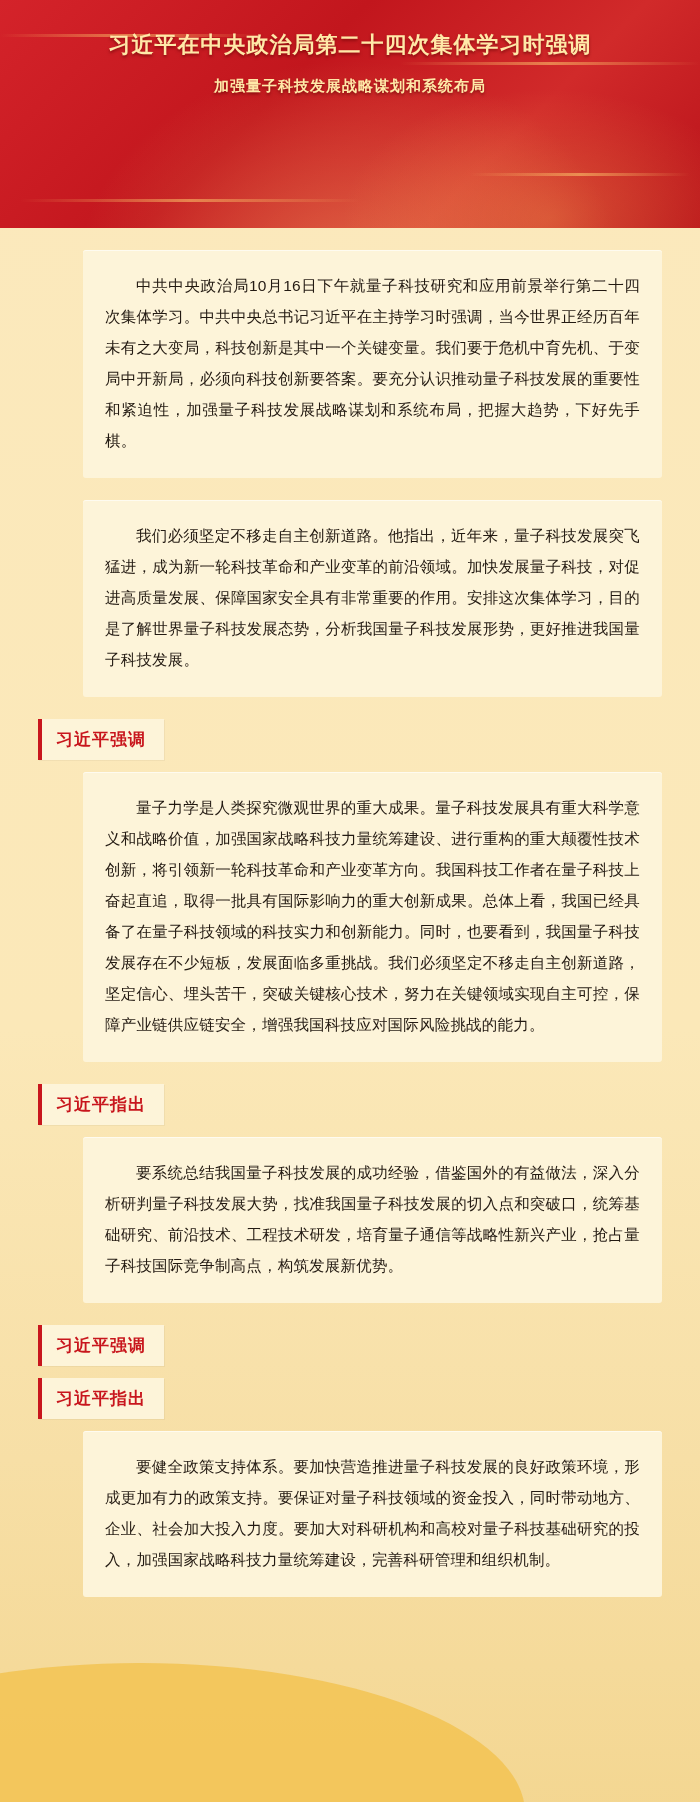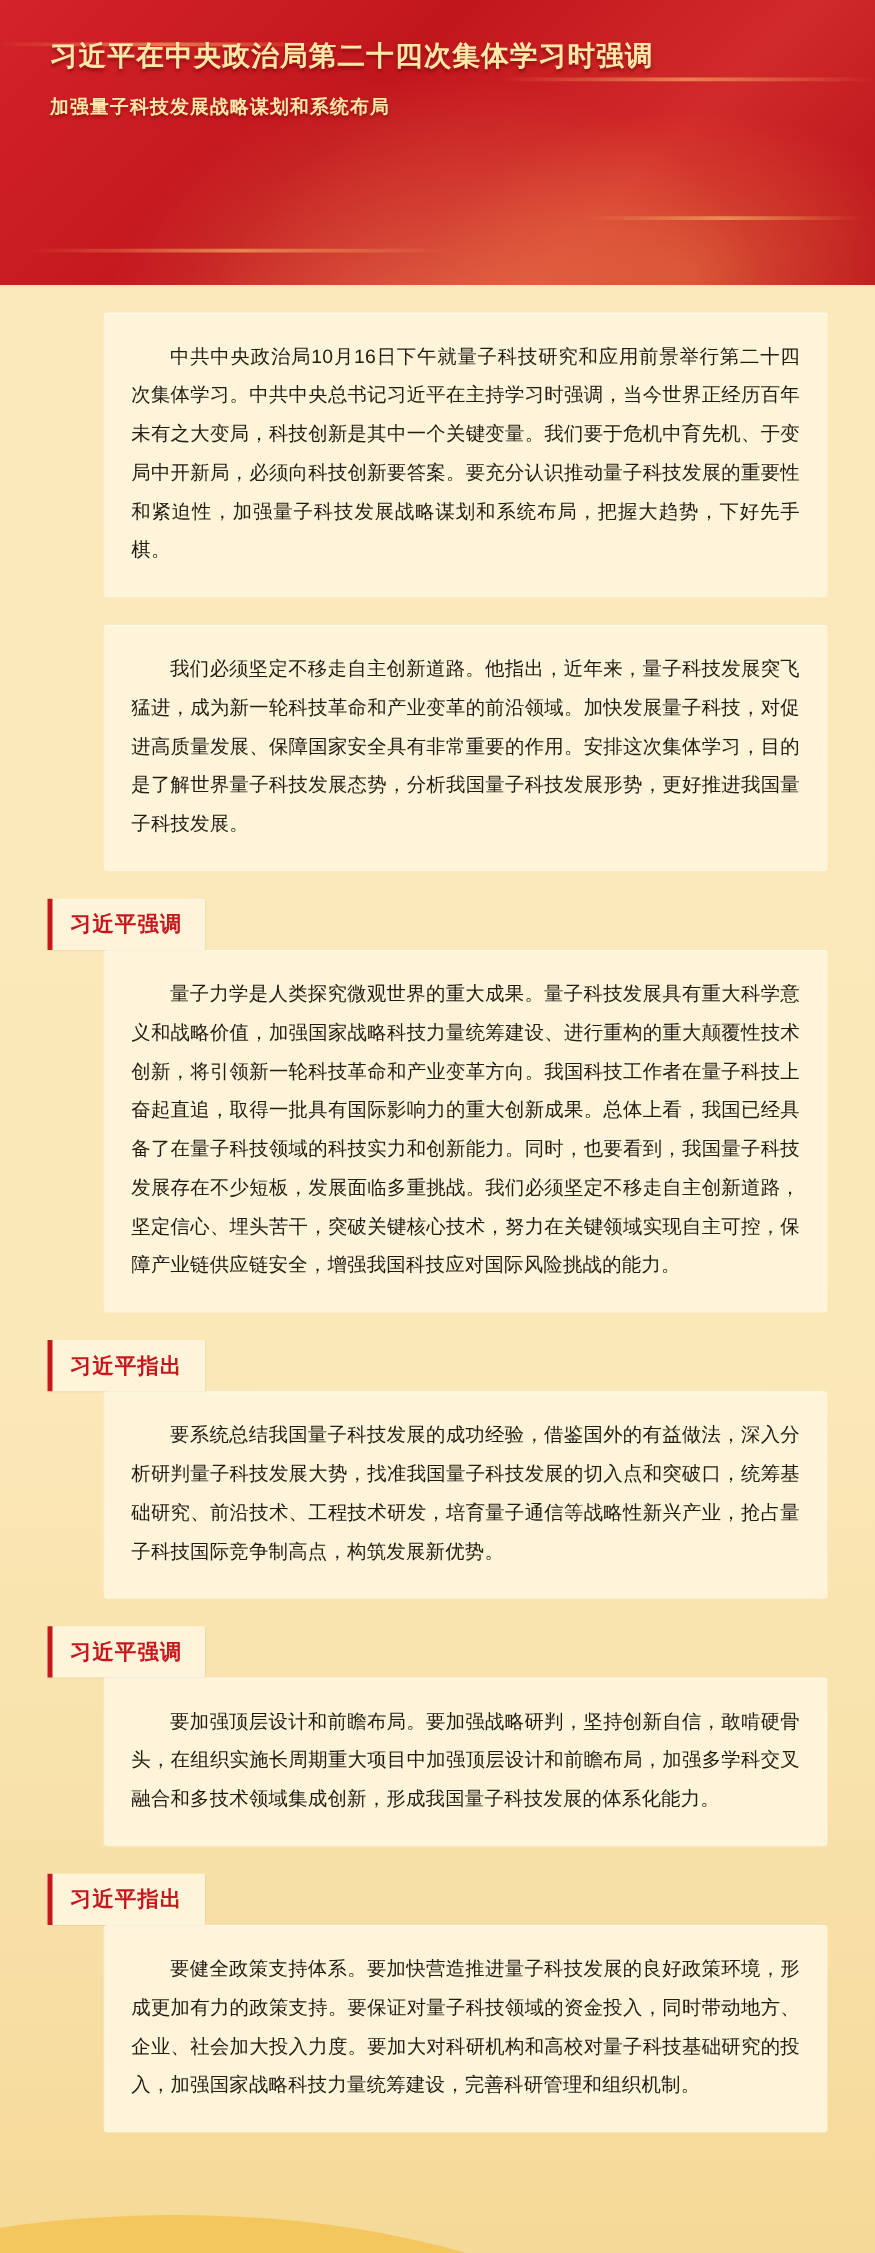--- a/index.html
+++ b/index.html
@@ -44,20 +44,21 @@
     right: -60px;
     bottom: -120px;
     width: 420px;
     height: 260px;
     background: radial-gradient(ellipse at center, rgba(255,190,90,0.30) 0%, rgba(255,190,90,0) 70%);
   }
   .banner-inner {
     position: relative;
     z-index: 3;
     padding: 34px 40px 0 40px;
+    text-align: center;
   }
   .banner-line {
     color: #ffe9a8;
     font-size: 22px;
     font-weight: bold;
     letter-spacing: 1px;
     line-height: 1.0;
     margin-bottom: 22px;
     text-shadow: 0 2px 3px rgba(90,0,0,0.55);
     white-space: nowrap;
@@ -105,20 +106,21 @@
   .tag {
     position: relative;
     display: inline-block;
     background: #fdf4d9;
     border-left: 4px solid #c8161d;
     color: #c8161d;
     font-size: 17px;
     font-weight: bold;
     letter-spacing: 1px;
     padding: 9px 18px 9px 14px;
+    margin-bottom: 12px;
     box-shadow: 1px 1px 0 rgba(0,0,0,0.04);
   }
   .tag-row { margin-bottom: 0; }
 
   
   .footer {
     position: relative;
     width: 700px;
     height: 252px;
     margin-top: 12px;
@@ -168,23 +170,20 @@
     <div class="tag-row">
       <span class="tag">习近平指出</span>
     </div>
     <div class="para-card">
       <p class="para">要系统总结我国量子科技发展的成功经验，借鉴国外的有益做法，深入分析研判量子科技发展大势，找准我国量子科技发展的切入点和突破口，统筹基础研究、前沿技术、工程技术研发，培育量子通信等战略性新兴产业，抢占量子科技国际竞争制高点，构筑发展新优势。</p>
     </div>
 
     <div class="tag-row">
       <span class="tag">习近平强调</span>
     </div>
-    <div class="para-card">
-      <p class="para">要加强顶层设计和前瞻布局。要加强战略研判，坚持创新自信，敢啃硬骨头，在组织实施长周期重大项目中加强顶层设计和前瞻布局，加强多学科交叉融合和多技术领域集成创新，形成我国量子科技发展的体系化能力。</p>
-    </div>
 
     <div class="tag-row">
       <span class="tag">习近平指出</span>
     </div>
     <div class="para-card">
       <p class="para">要健全政策支持体系。要加快营造推进量子科技发展的良好政策环境，形成更加有力的政策支持。要保证对量子科技领域的资金投入，同时带动地方、企业、社会加大投入力度。要加大对科研机构和高校对量子科技基础研究的投入，加强国家战略科技力量统筹建设，完善科研管理和组织机制。</p>
     </div>
 
   </div>
 

